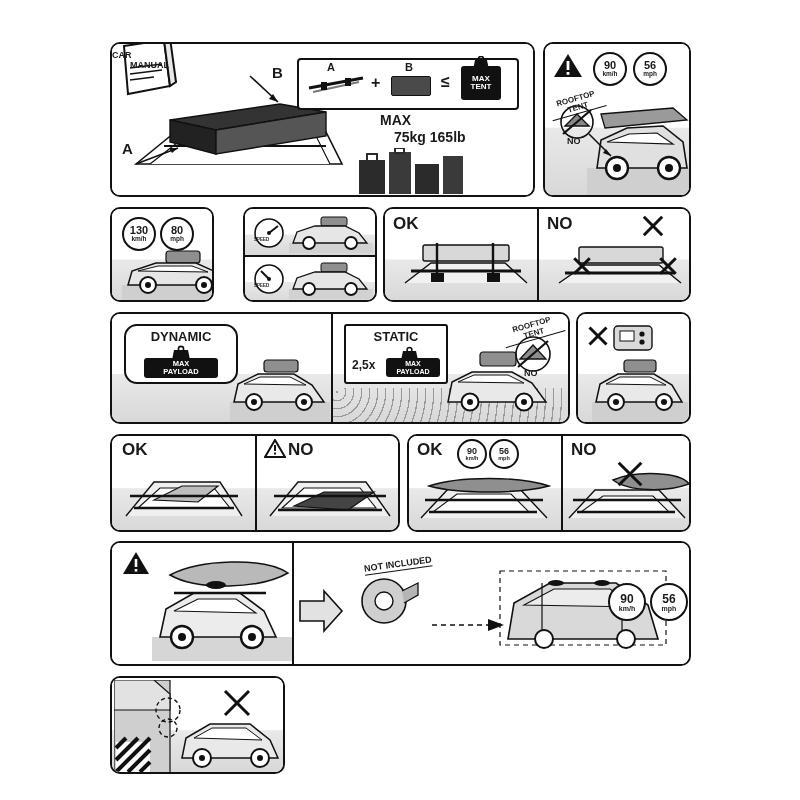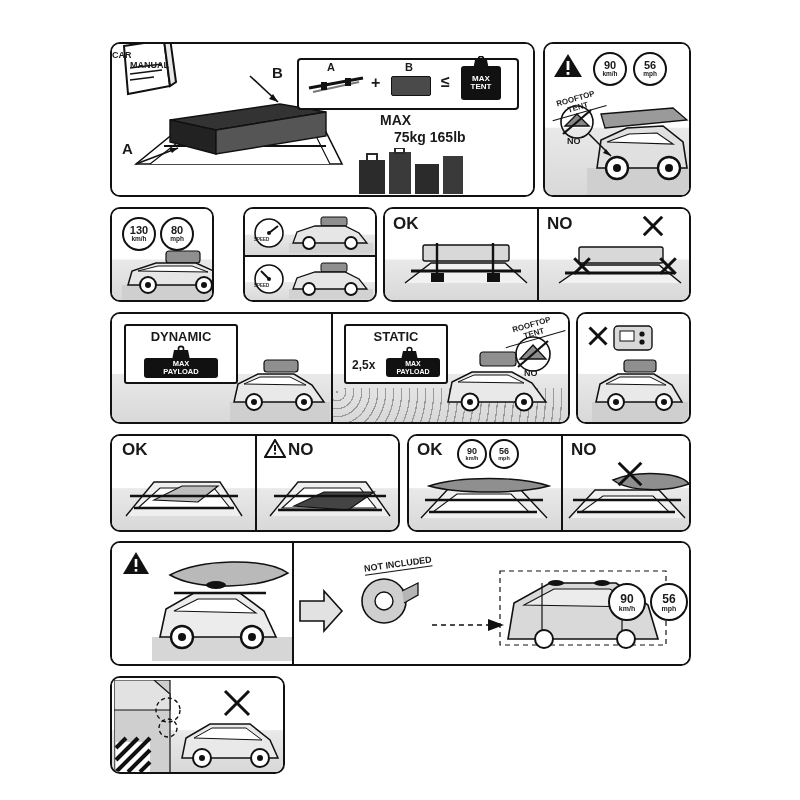--- a/index.html
+++ b/index.html
@@ -289,21 +289,21 @@
     </svg>
     <div class="xmark" style="left:255px;top:4px;width:26px;height:26px;"></div>
     <div class="xmark" style="left:186px;top:46px;width:22px;height:22px;"></div>
     <div class="xmark" style="left:272px;top:46px;width:22px;height:22px;"></div>
   </div>
 
   <div class="panel" style="left:110px;top:312px;width:460px;height:112px;">
     <div class="sky"></div>
     <div class="vdiv" style="left:219px;top:0;height:100%;"></div>
 
-    <div class="whitebox" style="left:12px;top:10px;width:110px;height:56px;border-radius:3px;">
+    <div class="whitebox" style="left:12px;top:10px;width:110px;height:56px;border-radius:13px;">
       <div class="lbl" style="left:0;top:3px;width:110px;text-align:center;font-size:13px;">DYNAMIC</div>
       <svg style="position:absolute;left:42px;top:19px;" width="26" height="16" viewBox="0 0 26 16">
         <path d="M4,15 L6,5 L20,5 L22,15 Z" fill="#111"></path>
         <circle cx="13" cy="4" r="2.6" fill="none" stroke="#111" stroke-width="1.6"></circle>
       </svg>
       <div class="plate" style="left:18px;top:32px;width:74px;height:20px;">
         <span style="font-size:7.5px;">MAX</span>
         <span style="font-size:7.5px;">PAYLOAD</span>
       </div>
     </div>

